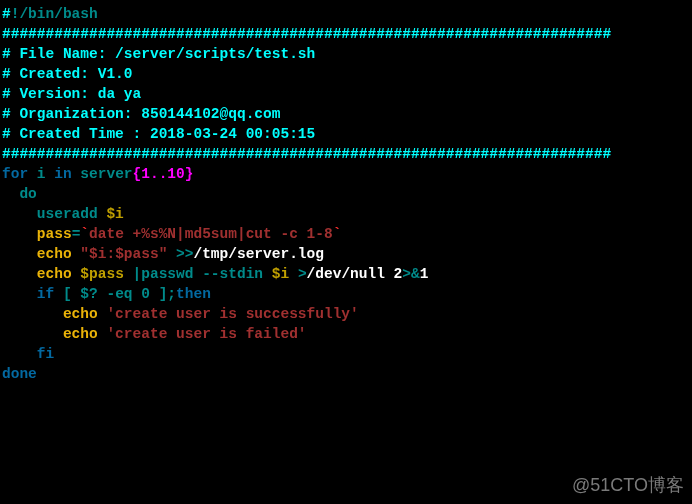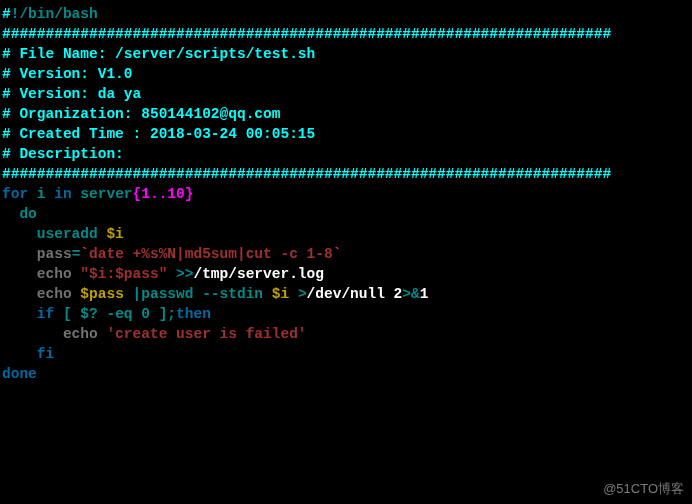--- a/index.html
+++ b/index.html
@@ -15,62 +15,62 @@
     position: relative;
     color: #fff;
     font-weight: bold;
   }
   .line { white-space: pre; }
   .cyan { color: #00ffff; }
   .yellow { color: #0369a1; }
   .darkcyan { color: #008b8b; }
   .magenta { color: #ff00ff; }
   .darkyellow { color: #c0a000; }
-  .green { color: #737373; }
+  .green { color: #eab308; }
   .red { color: #ff3030; }
   .darkred { color: #a03030; text-align: center; }
   .white { color: #ffffff; }
   .watermark {
     position: absolute;
     right: 8px;
     bottom: 6px;
     color: #7a7a7a;
-    font-size: 13px;
+    font-size: 18px;
     font-family: sans-serif;
     font-weight: normal;
   }
 </style>
 </head>
 <body>
 
 <div>
   <div class="line"><span class="cyan">#</span><span class="darkcyan">!/bin/bash</span></div>
   <div class="line cyan">######################################################################</div>
   <div class="line cyan"># File Name: /server/scripts/test.sh</div>
-  <div class="line cyan"># Version: V1.0</div>
+  <div class="line cyan"># Created: V1.0</div>
   <div class="line cyan"># Version: da ya</div>
   <div class="line cyan"># Organization: 850144102@qq.com</div>
   <div class="line cyan"># Created Time : 2018-03-24 00:05:15</div>
-  <div class="line cyan"># Description:</div>
   <div class="line cyan">######################################################################</div>
 
   <div class="line"><span class="yellow">for</span><span class="darkcyan"> i </span><span class="yellow">in</span><span class="darkcyan"> server</span><span class="magenta">{1..10}</span></div>
 
   <div class="line darkcyan">  do</div>
 
   <div class="line"><span class="darkcyan">    useradd </span><span class="darkyellow">$i</span></div>
 
   <div class="line"><span class="green">    pass</span><span class="darkcyan">=</span><span class="red">`</span><span class="darkred">date +%s%N|md5sum|cut -c 1-8</span><span class="red">`</span></div>
 
   <div class="line"><span class="green">    echo</span><span class="darkred"> "$i:$pass" </span><span class="darkcyan">&gt;&gt;</span><span class="white">/tmp/server.log</span></div>
 
   <div class="line"><span class="green">    echo</span><span class="darkyellow"> $pass </span><span class="darkcyan">|passwd --stdin </span><span class="darkyellow">$i </span><span class="darkcyan">&gt;</span><span class="white">/dev/null </span><span class="white">2</span><span class="darkcyan">&gt;&amp;</span><span class="white">1</span></div>
 
   <div class="line"><span class="yellow">    if</span><span class="darkcyan"> [ $? -eq 0 ];</span><span class="yellow">then</span></div>
 
+  <div class="line"><span class="green">       echo </span><span class="darkred">'create user is successfully'</span></div>
 
 
   <div class="line"><span class="green">       echo </span><span class="darkred">'create user is failed'</span></div>
 
   <div class="line yellow">    fi</div>
 
   <div class="line yellow">done</div>
 </div>
 
 <div class="watermark">@51CTO博客</div>

